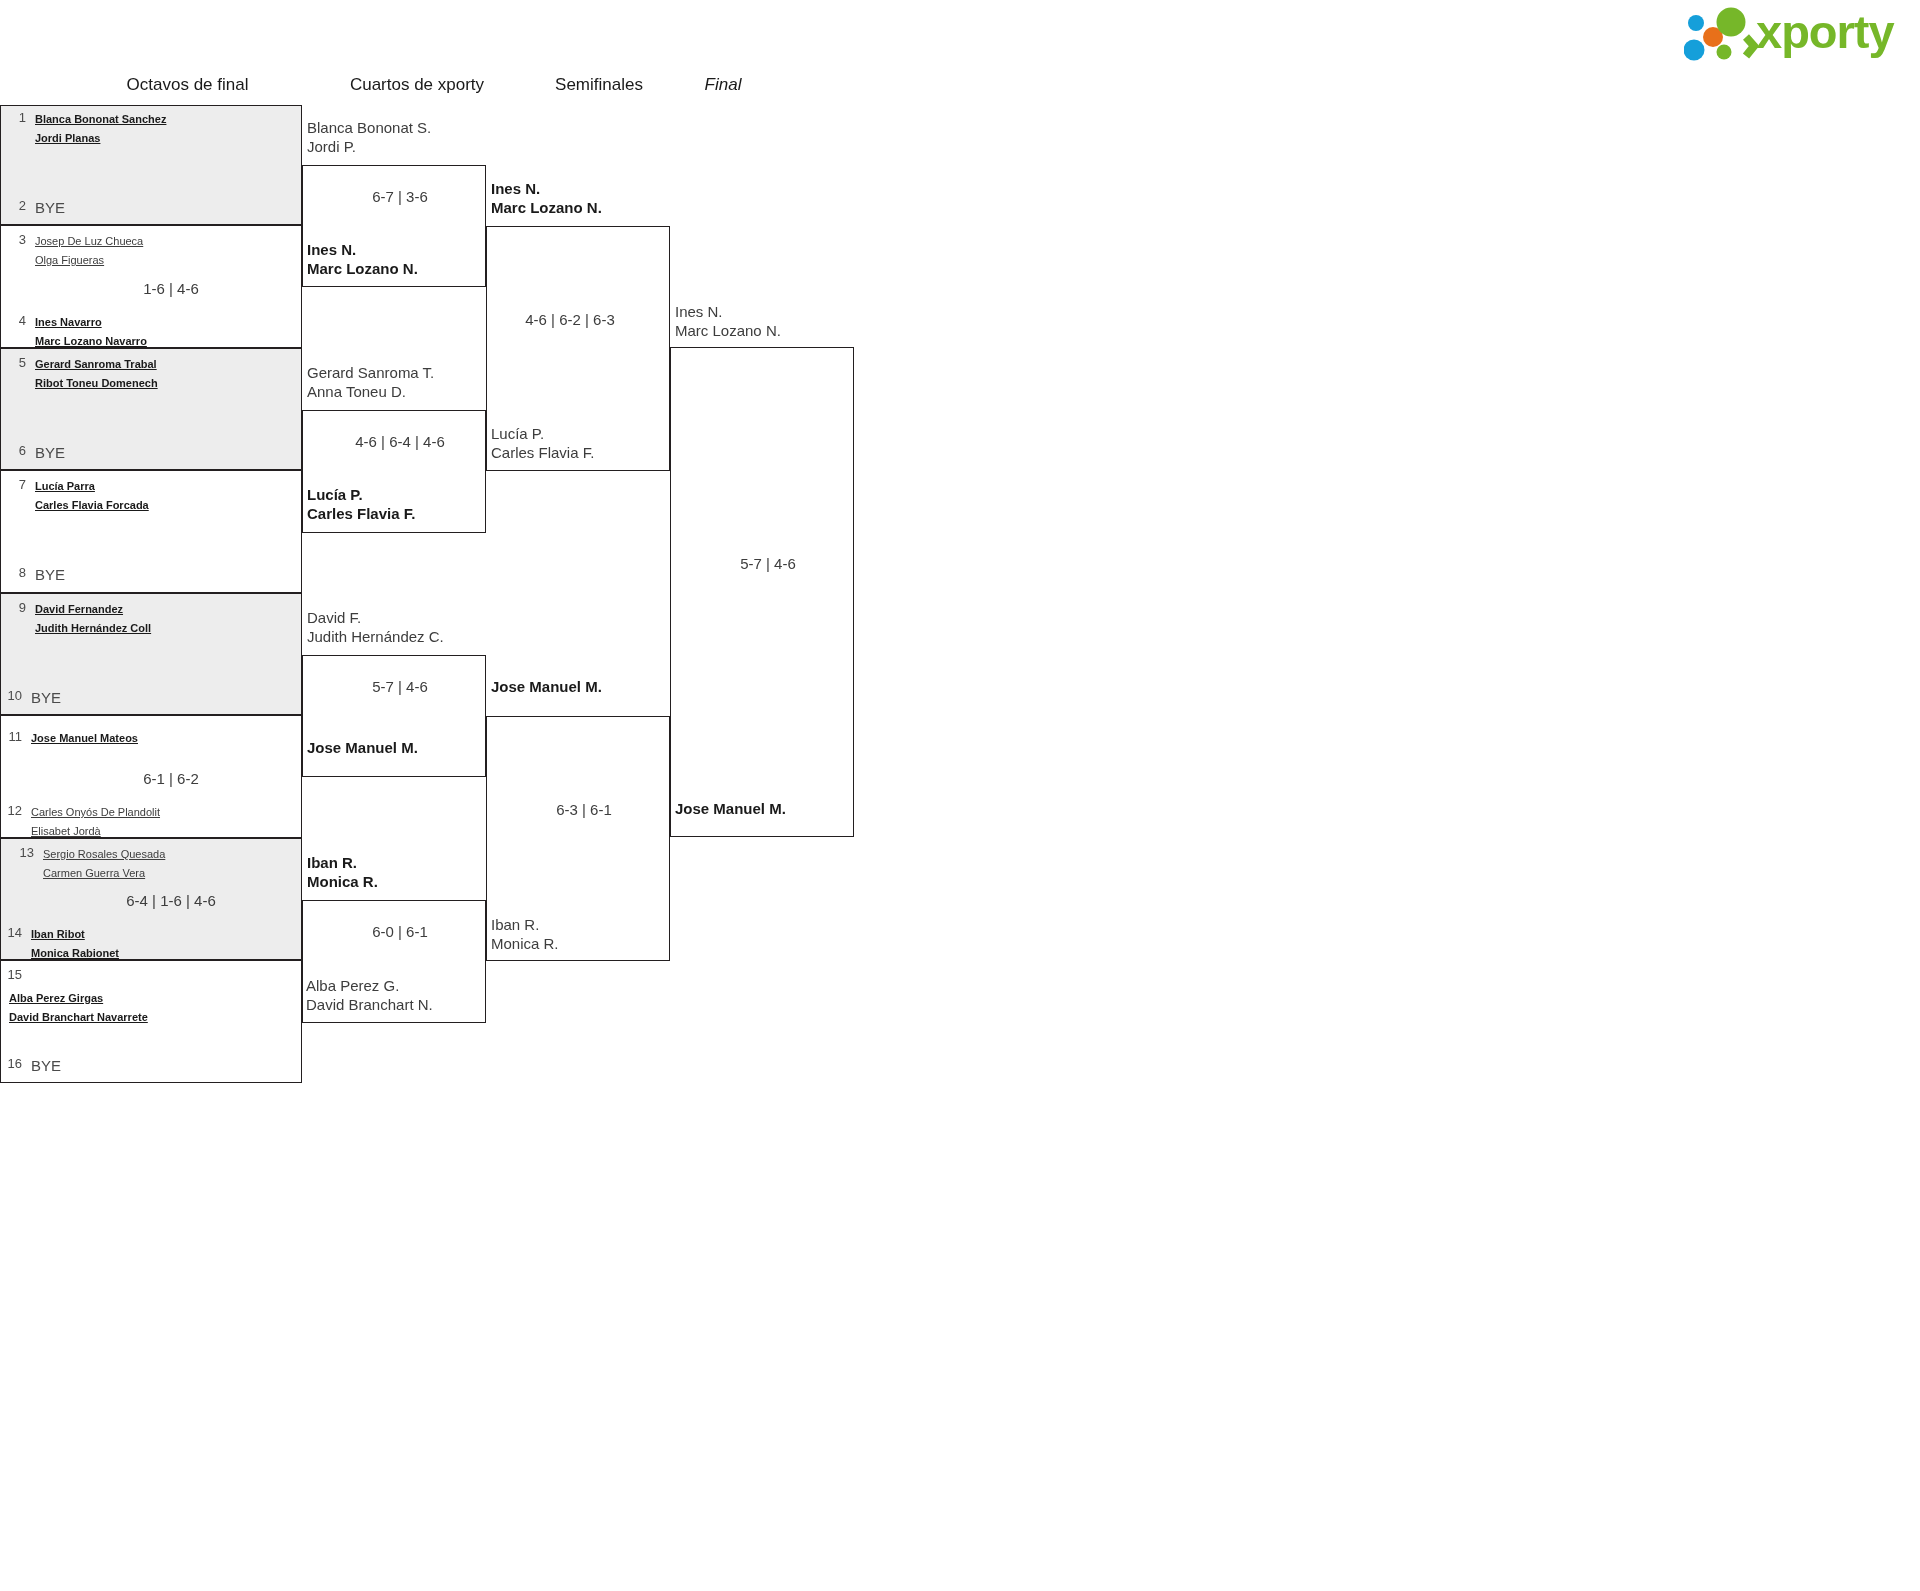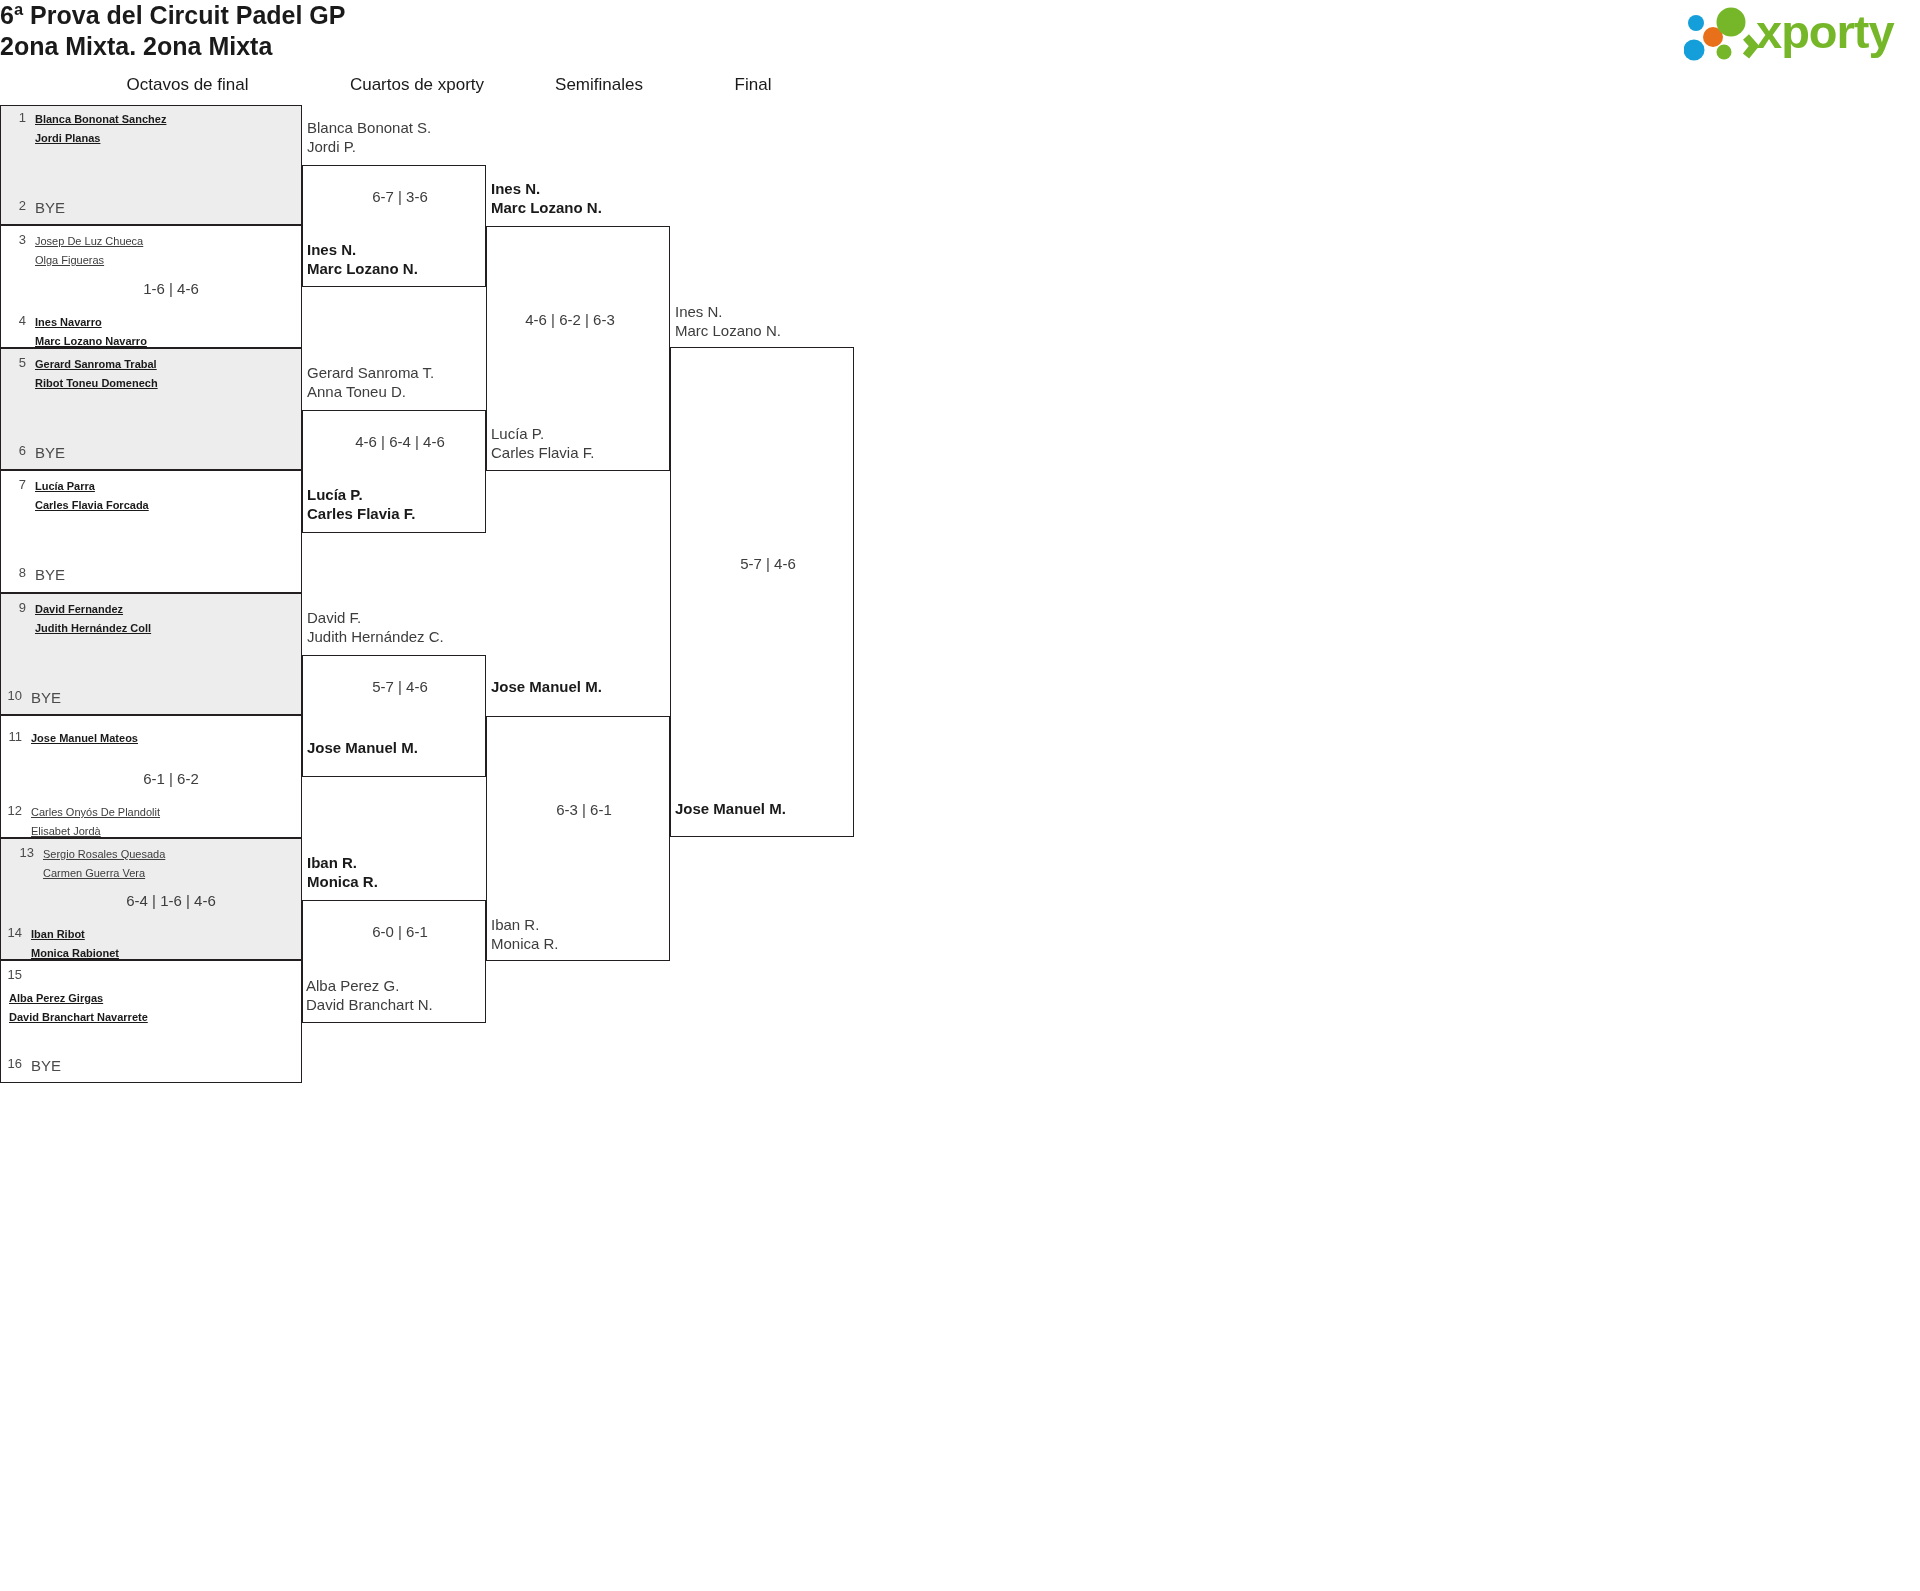--- a/index.html
+++ b/index.html
@@ -117,41 +117,37 @@
     text-align: center;
     white-space: nowrap;
     padding-left: 12px;
   }
 </style>
 </head>
 <body>
 
 <div id="page">
 
-  <div id="header-title">
-    <div class="title-line">6ª Prova del Circuit Padel GP</div>
-    <div class="title-line">2ona Mixta. 2ona Mixta</div>
-  </div>
 
   <div id="logo">
     <svg id="logo-dots" viewBox="0 0 74 56">
       <circle cx="12" cy="17" r="8" fill="#159fda"></circle>
       <circle cx="10" cy="44" r="10.5" fill="#159fda"></circle>
       <circle cx="29" cy="31" r="10" fill="#e8701a"></circle>
       <circle cx="47" cy="16" r="14.5" fill="#76b729"></circle>
       <circle cx="40" cy="46" r="7.5" fill="#76b729"></circle>
       <path d="M62 31 L70 40 L62 50" fill="none" stroke="#76b729" stroke-width="8" stroke-linecap="butt"></path>
     </svg>
     <div id="logo-word">xporty</div>
   </div>
 
   <div class="round-heading" style="left:0px;width:375px;">Octavos de final</div>
   <div class="round-heading" style="left:303px;width:228px;">Cuartos de xporty</div>
   <div class="round-heading" style="left:485px;width:228px;">Semifinales</div>
-  <div class="round-heading" style="left:693px;width:120px;">Final</div>
+  <div class="round-heading" style="left:663px;width:120px;font-style:italic;">Final</div>
 
   <div class="mbox shaded" style="left:0px;  top:105px; width:302px; height:120px;"></div>
   <div class="mbox" style="left:0px;  top:225px; width:302px; height:123px;"></div>
   <div class="mbox shaded" style="left:0px;  top:348px; width:302px; height:122px;"></div>
   <div class="mbox" style="left:0px;  top:470px; width:302px; height:123px;"></div>
   <div class="mbox shaded" style="left:0px;  top:593px; width:302px; height:122px;"></div>
   <div class="mbox" style="left:0px;  top:715px; width:302px; height:123px;"></div>
   <div class="mbox shaded" style="left:0px;  top:838px; width:302px; height:122px;"></div>
   <div class="mbox" style="left:0px;  top:960px; width:302px; height:123px;"></div>
 

